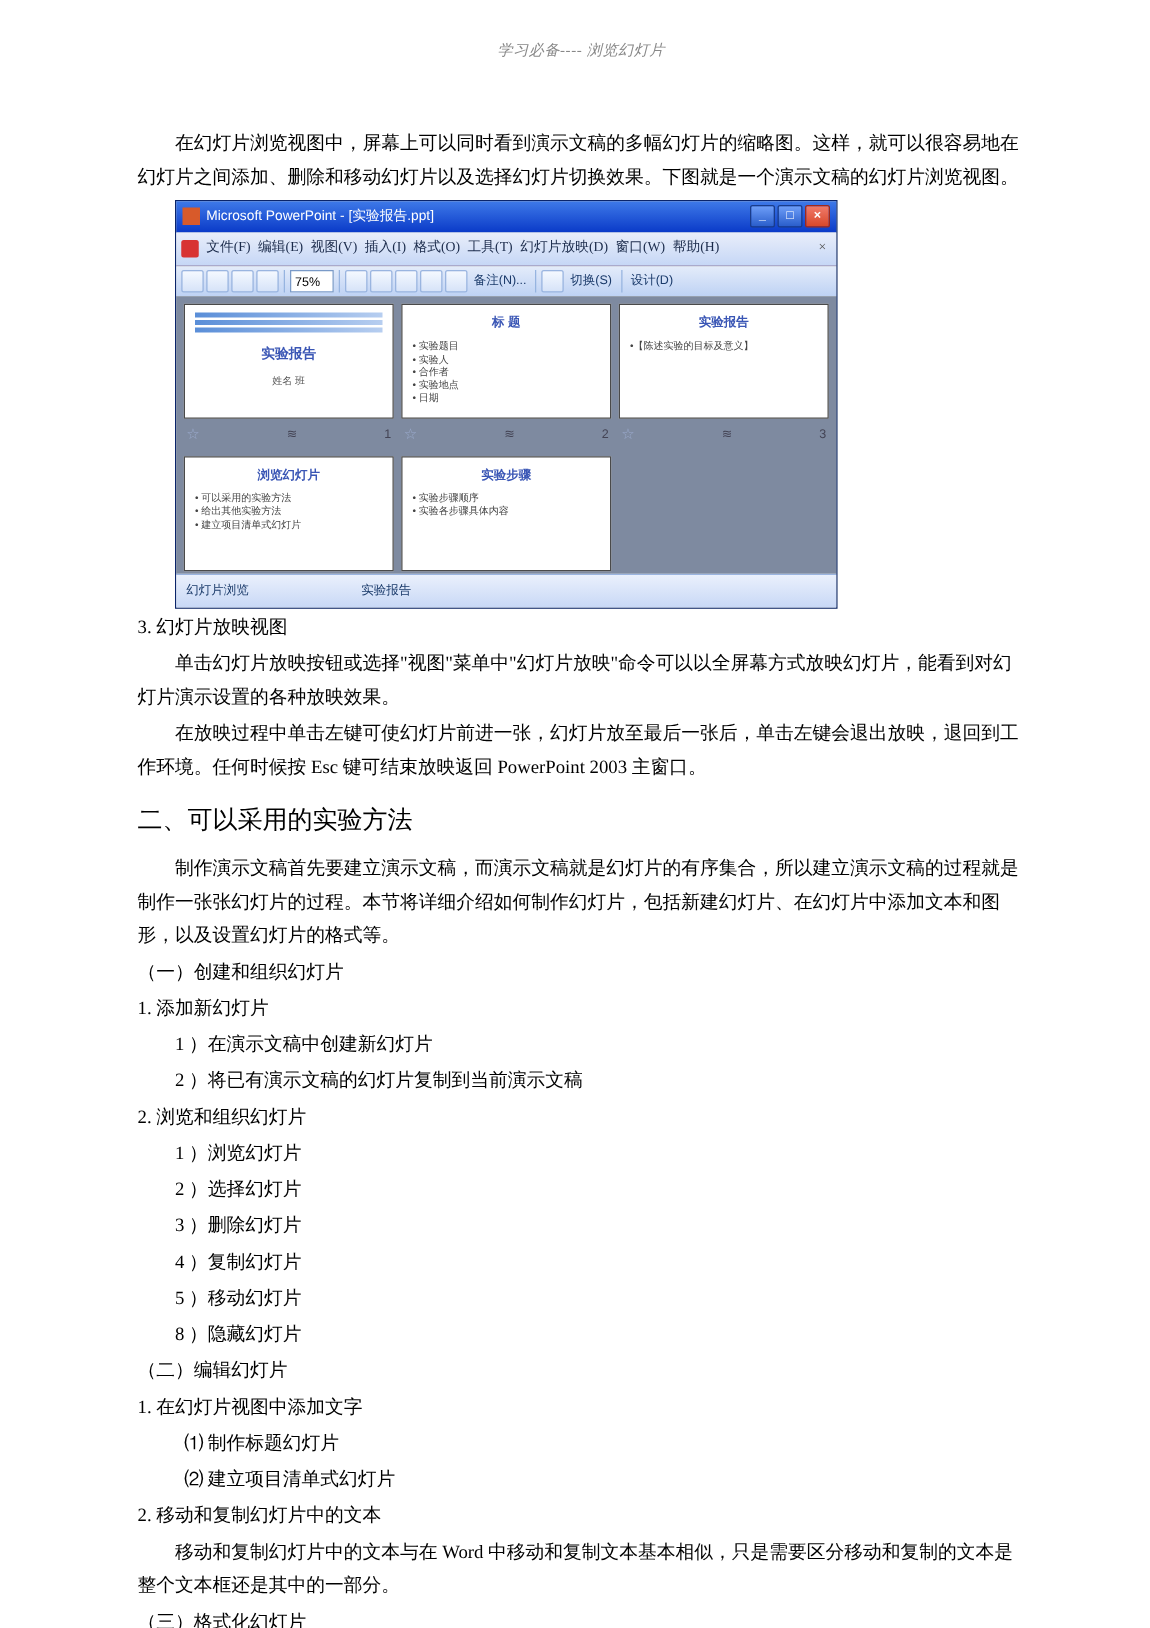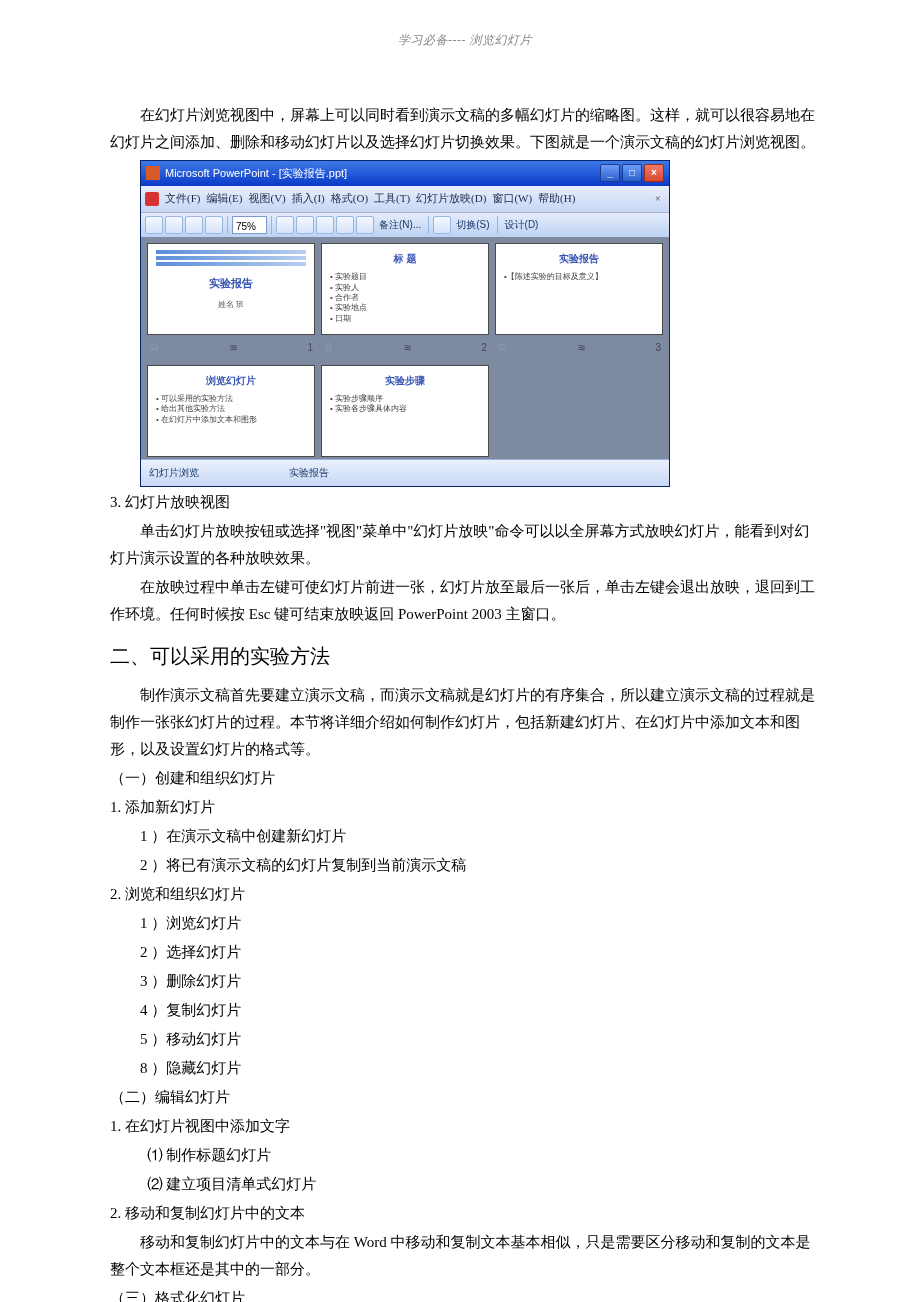--- a/index.html
+++ b/index.html
@@ -149,21 +149,21 @@
           </div>
       </div>
 
 
       <div class="pp-slide-cell">
         <div class="pp-thumb">
           <div class="thumb-title">浏览幻灯片</div>
           <div class="thumb-body">
             <div>• 可以采用的实验方法</div>
             <div>• 给出其他实验方法</div>
-            <div>• 在幻灯片中添加文本和图形</div>
+            <div>• 建立项目清单式幻灯片</div>
           </div>
         </div>
       </div>
 
       <div class="pp-slide-cell">
         <div class="pp-thumb">
           <div class="thumb-title">实验步骤</div>
           <div class="thumb-body">
             <div>• 实验步骤顺序</div>
             <div>• 实验各步骤具体内容</div>

